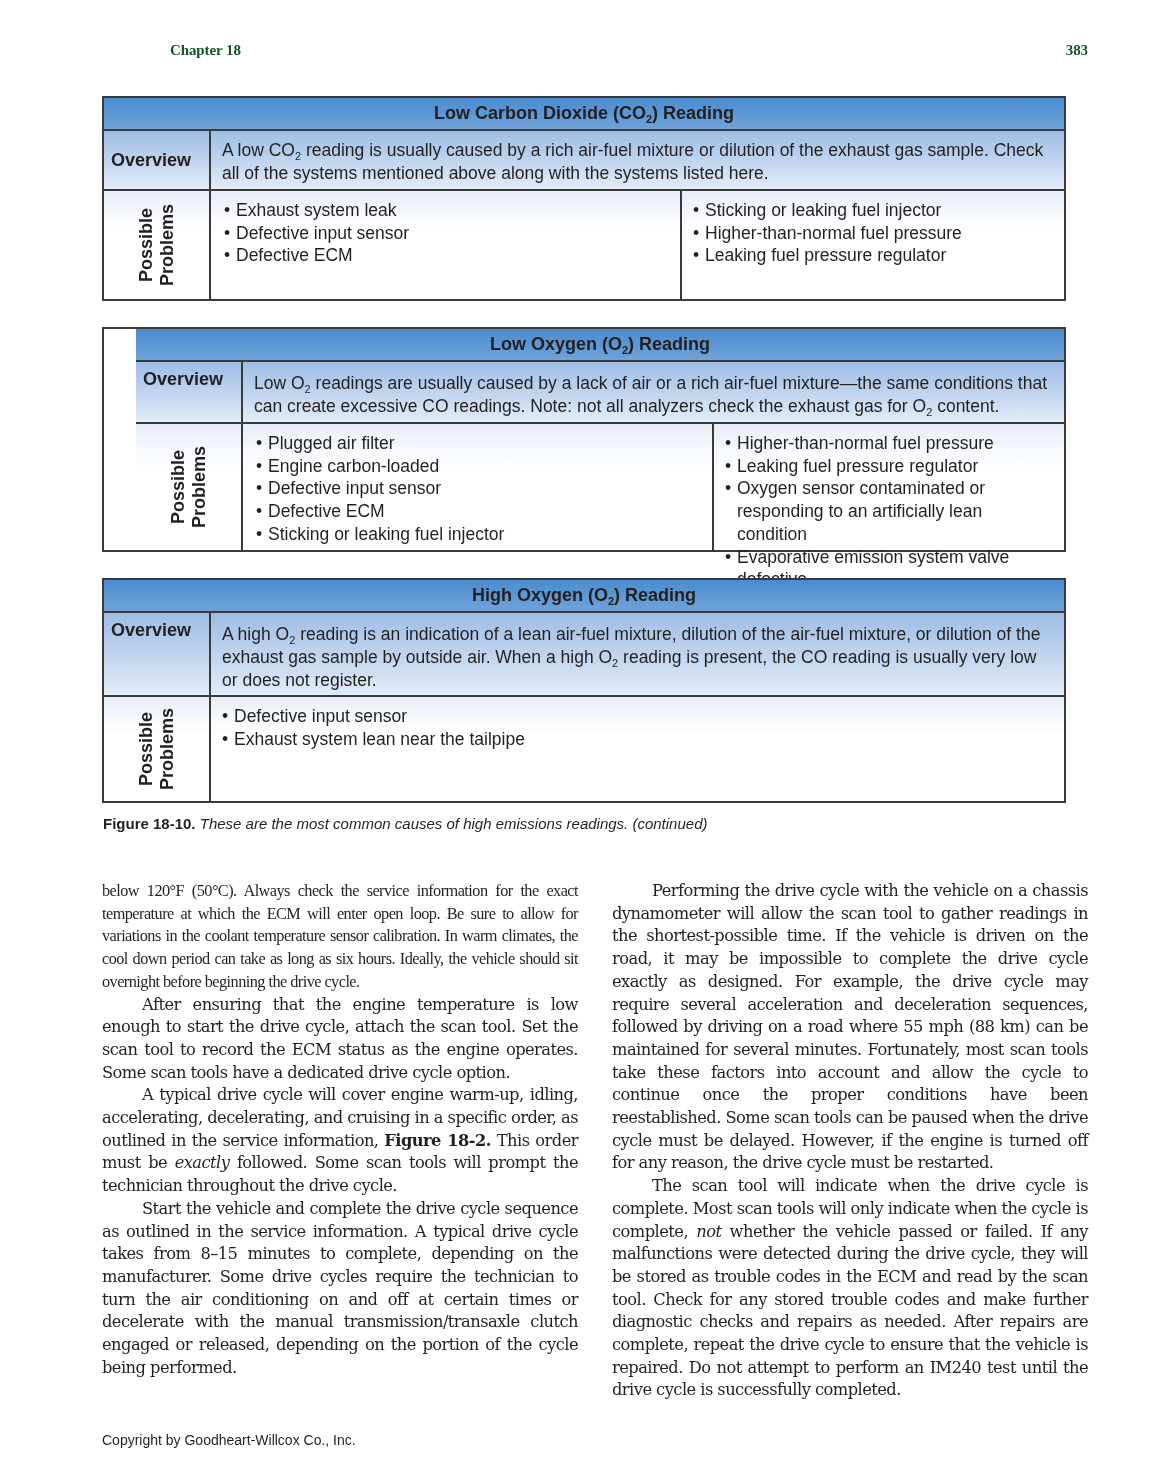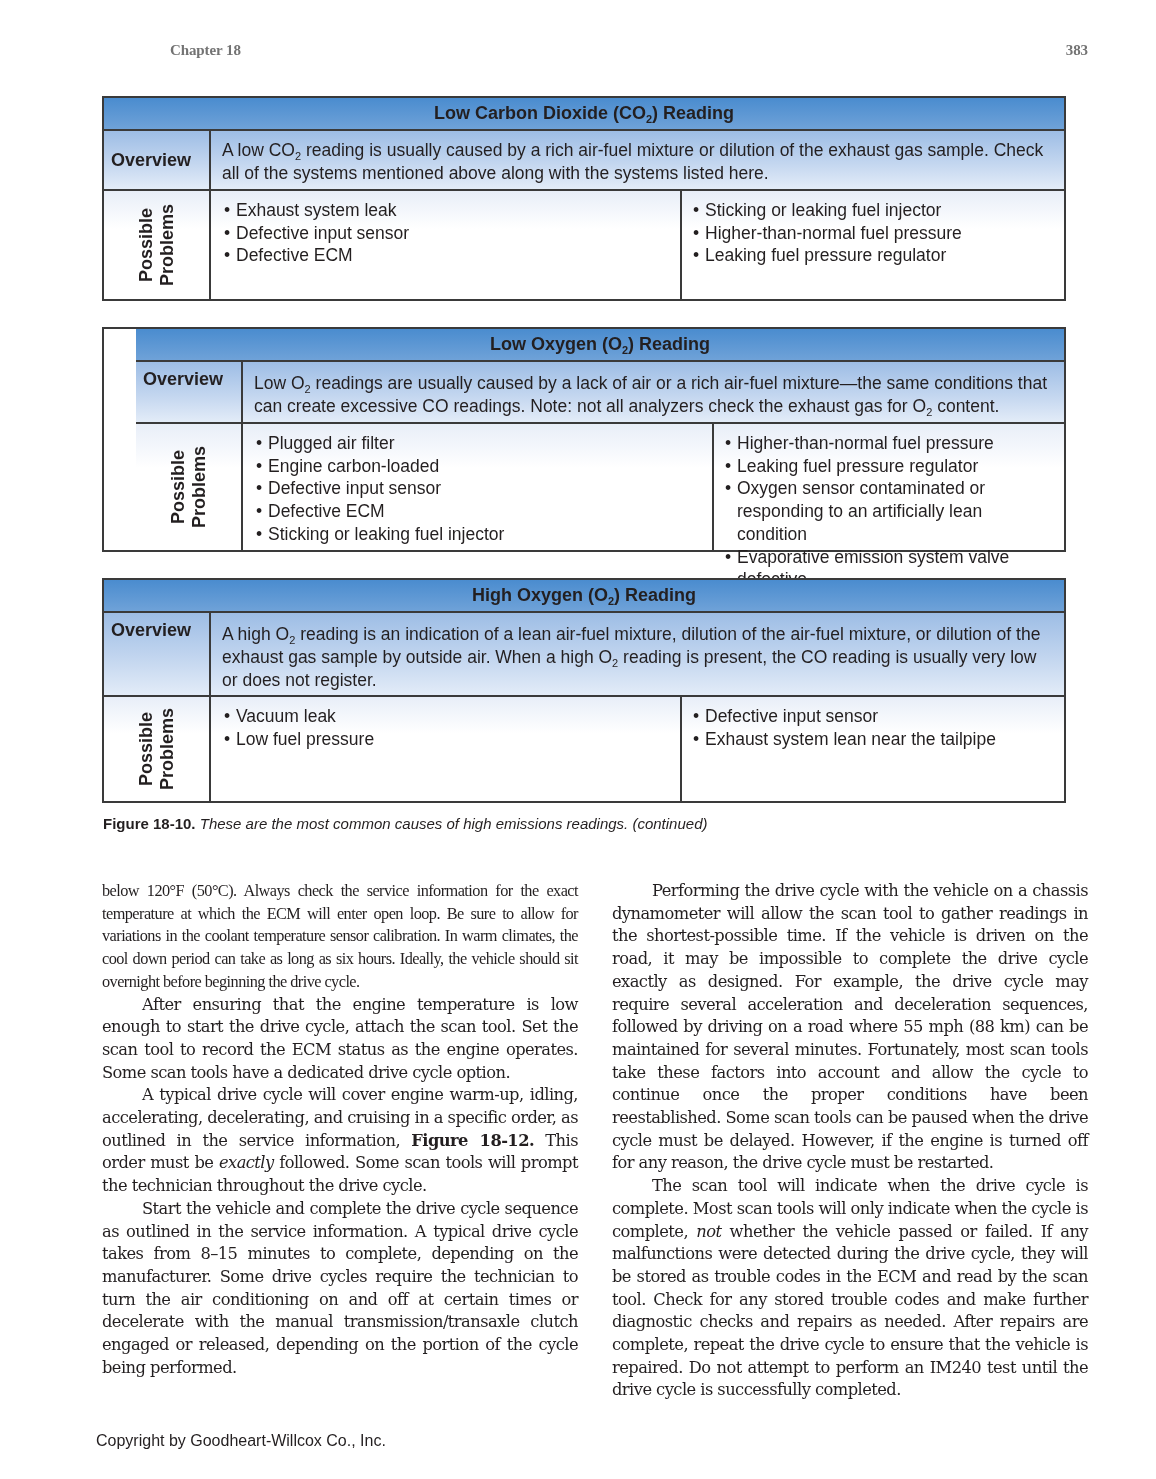--- a/index.html
+++ b/index.html
@@ -2,21 +2,21 @@
 <html><head>
 <meta charset="utf-8">
 <style>
   * { box-sizing: border-box; margin: 0; padding: 0; }
   html, body { width: 1156px; height: 1479px; background: #ffffff; }
   body { position: relative; color: #231f20; }
 
   .running-head {
     position: absolute; left: 170px; top: 40px; width: 918px; height: 24px;
     font-family: "Liberation Serif", serif; font-weight: bold; font-size: 15px;
-    color: #737373; letter-spacing: -0.1px;
+    color: #14532d; letter-spacing: -0.1px;
   }
   .running-head .chap { position: absolute; left: 0; top: 2px; }
   .running-head .title { position: absolute; left: 111px; top: 2px; }
   .running-head .pageno { position: absolute; right: 0; top: 2px; }
 
   .etable {
     position: absolute; left: 102px; width: 964px;
     border: 2px solid #3a3a3a;
     font-family: "Liberation Sans", sans-serif; color: #231f20;
   }
@@ -82,22 +82,22 @@
     font-family: "DejaVu Serif", serif; font-size: 16.3px; line-height: 22.7px;
     color: #231f20; text-align: justify; hyphens: manual;
     letter-spacing: -0.55px; word-spacing: 0px;
   }
   .column p { text-indent: 40px; }
   .column p.noindent { text-indent: 0; font-family: Liberation Serif, serif; }
   #col-left { left: 102px; }
   #col-right { left: 612px; }
 
   .copyright {
-    position: absolute; left: 96px; top: 1432px;
-    font-family: "Liberation Sans", sans-serif; font-size: 16px; color: #231f20;
+    position: absolute; left: 102px; top: 1432px;
+    font-family: "Liberation Sans", sans-serif; font-size: 14px; color: #231f20;
   }
 </style>
 </head>
 <body>
 
 <div class="running-head">
   <span class="chap">Chapter 18</span>
   <span class="pageno">383</span>
 </div>
 
@@ -167,43 +167,37 @@
     <span>High Oxygen (O</span><sub>2</sub><span>) Reading</span>
   </div>
   <div class="row ov">
     <div class="lbl">Overview</div>
     <div class="ovtext"><span>A high O</span><sub>2</sub><span> reading is an indication of a lean air-fuel mixture, dilution of the air-fuel mixture, or dilution of the exhaust gas sample by outside air. When a high O</span><sub>2</sub><span> reading is present, the CO reading is usually very low or does not register.</span></div>
   </div>
   <div class="row pp">
     <div class="pplbl">
       <div class="rot"><span>Possible</span><br><span>Problems</span></div>
     </div>
-    <div class="col col1">
-      <ul>
-        <li>Vacuum leak</li>
-        <li>Low fuel pressure</li>
-      </ul>
-    </div>
     <div class="col col2">
       <ul>
         <li>Defective input sensor</li>
         <li>Exhaust system lean near the tailpipe</li>
       </ul>
     </div>
   </div>
 </div>
 
 <div class="caption">
   <span class="fig">Figure 18-10.</span><span class="ctext"> These are the most common causes of high emissions readings. (continued)</span>
 </div>
 
 <div class="column" id="col-left">
   <p class="noindent">below 120°F (50°C). Always check the service information for the exact temperature at which the ECM will enter open loop. Be sure to allow for variations in the coolant tempera­ture sensor calibration. In warm climates, the cool down period can take as long as six hours. Ideally, the vehicle should sit overnight before beginning the drive cycle.</p>
   <p>After ensuring that the engine temperature is low enough to start the drive cycle, attach the scan tool. Set the scan tool to record the ECM status as the engine operates. Some scan tools have a dedicated drive cycle option.</p>
-  <p><span>A typical drive cycle will cover engine warm-up, idling, accelerating, decelerating, and cruising in a specific order, as outlined in the service information, </span><b>Figure 18-12.</b><span> This order must be </span><i>exactly</i><span> followed. Some scan tools will prompt the technician throughout the drive cycle.</span></p>
+  <p><span>A typical drive cycle will cover engine warm-up, idling, accelerating, decelerating, and cruising in a specific order, as outlined in the service information, </span><b>Figure 18-2.</b><span> This order must be </span><i>exactly</i><span> followed. Some scan tools will prompt the technician throughout the drive cycle.</span></p>
   <p>Start the vehicle and complete the drive cycle sequence as outlined in the service information. A typical drive cycle takes from 8–15 minutes to complete, depending on the manufacturer. Some drive cycles require the technician to turn the air conditioning on and off at certain times or decelerate with the manual transmission/transaxle clutch engaged or released, depending on the portion of the cycle being performed.</p>
 </div>
 
 <div class="column" id="col-right">
   <p>Performing the drive cycle with the vehicle on a chassis dynamometer will allow the scan tool to gather readings in the shortest-possible time. If the vehicle is driven on the road, it may be impossible to complete the drive cycle exactly as designed. For example, the drive cycle may require several acceleration and deceleration sequences, followed by driv­ing on a road where 55 mph (88 km) can be maintained for several minutes. Fortunately, most scan tools take these factors into account and allow the cycle to continue once the proper conditions have been reestablished. Some scan tools can be paused when the drive cycle must be delayed. However, if the engine is turned off for any reason, the drive cycle must be restarted.</p>
   <p><span>The scan tool will indicate when the drive cycle is complete. Most scan tools will only indicate when the cycle is complete, </span><i>not</i><span> whether the vehicle passed or failed. If any malfunctions were detected during the drive cycle, they will be stored as trouble codes in the ECM and read by the scan tool. Check for any stored trouble codes and make further diagnostic checks and repairs as needed. After repairs are complete, repeat the drive cycle to ensure that the vehicle is repaired. Do not attempt to perform an IM240 test until the drive cycle is successfully completed.</span></p>
 </div>
 
 <div class="copyright">Copyright by Goodheart-Willcox Co., Inc.</div>
 

